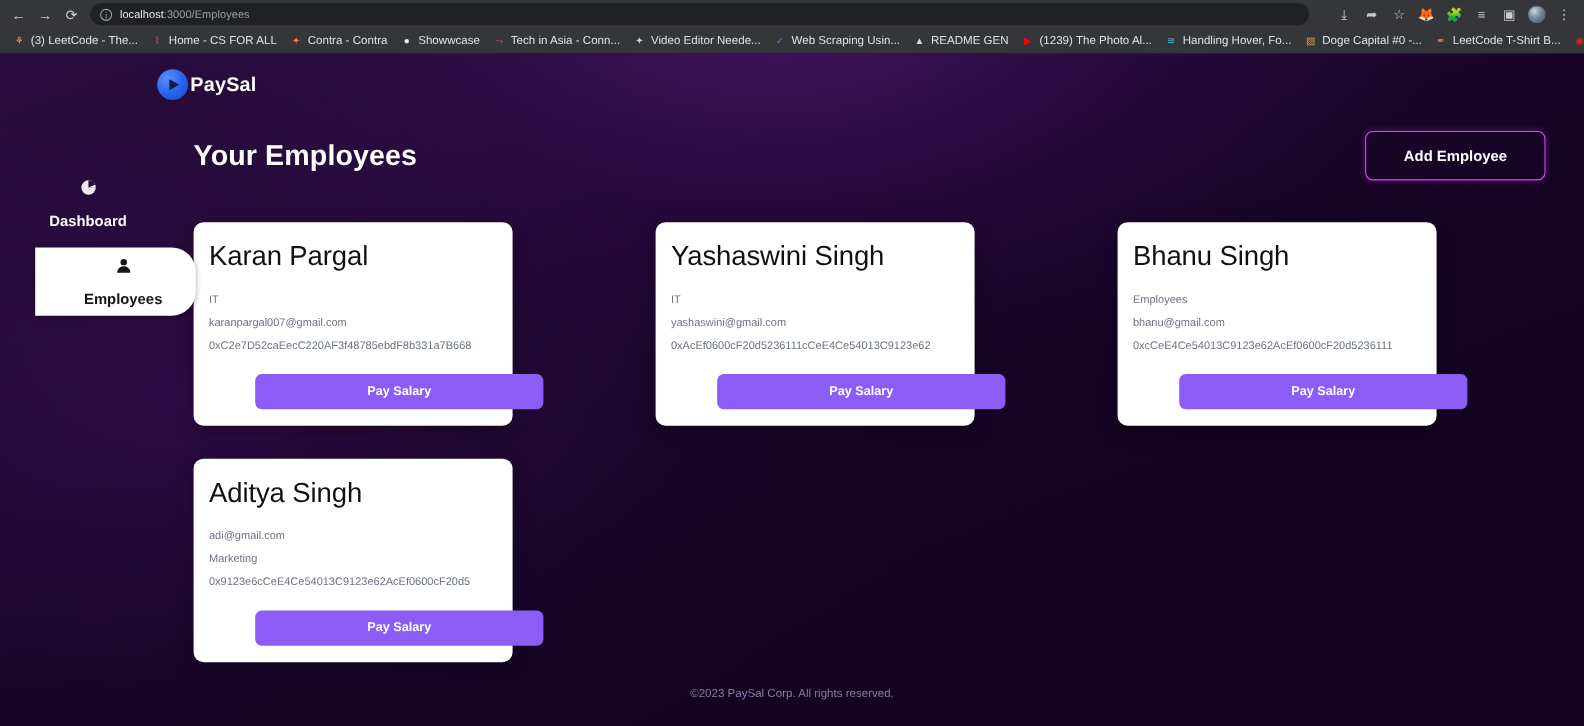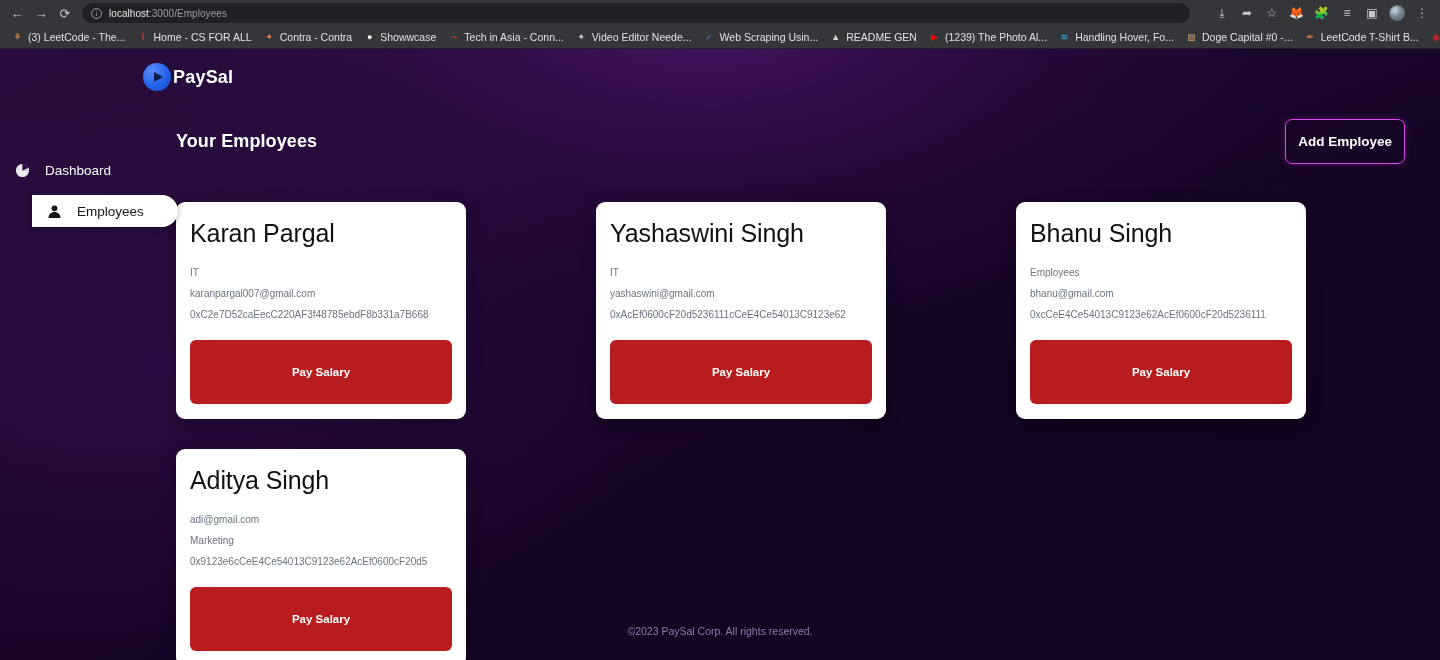--- a/index.html
+++ b/index.html
@@ -201,25 +201,26 @@
     width: 160px;
   }
 
   .side-item {
     display: flex;
     align-items: center;
     gap: 15px;
     padding: 8px 0 8px 14px;
     color: #ffffff;
     font-size: 13.5px;
-    font-weight: normal;
+    font-weight: bold;
     border-radius: 0 22px 22px 0;
     margin-bottom: 9px;
     width: 146px;
     cursor: default;
+    flex-direction: column;
   }
 
   .side-item.active {
     background: #ffffff;
     color: #161616;
     box-shadow: 0 1px 5px rgba(0,0,0,0.35);
     margin-left: 32px;
   }
 
   .side-ico {
@@ -237,33 +238,33 @@
   }
 
   .main-head {
     display: flex;
     align-items: center;
     justify-content: space-between;
     padding-top: 28px;
   }
 
   .page-title {
-    font-size: 18px;
+    font-size: 26px;
     font-weight: bold;
     color: #ffffff;
     letter-spacing: 0.1px;
   }
 
   .add-btn {
     background: transparent;
     border: 1.5px solid #d946ef;
     color: #ffffff;
     font-size: 13.5px;
     font-weight: bold;
-    padding: 14px 12px;
+    padding: 14px 34px;
     border-radius: 7px;
     cursor: pointer;
     font-family: "Liberation Sans", sans-serif;
     box-shadow: 0 0 6px rgba(217,70,239,0.25);
     margin-right: -1px;
   }
 
   .cards-grid {
     display: grid;
     grid-template-columns: repeat(3, 290px);
@@ -291,29 +292,30 @@
     color: #6b7280;
     line-height: 21px;
     white-space: nowrap;
     overflow: hidden;
   }
 
   .pay-btn {
     display: block;
     width: 100%;
     margin-top: 15px;
-    background: #b91c1c;
+    background: #8b5cf6;
     color: #ffffff;
     border: none;
     border-radius: 6px;
-    padding: 26px 0;
+    padding: 10px 0;
     font-size: 11.5px;
     font-weight: bold;
     cursor: pointer;
     font-family: "Liberation Sans", sans-serif;
+    margin-left: 42px;
   }
 
   .footer {
     position: absolute;
     left: 0;
     right: 0;
     bottom: 0;
     height: 60px;
     display: flex;
     align-items: center;

